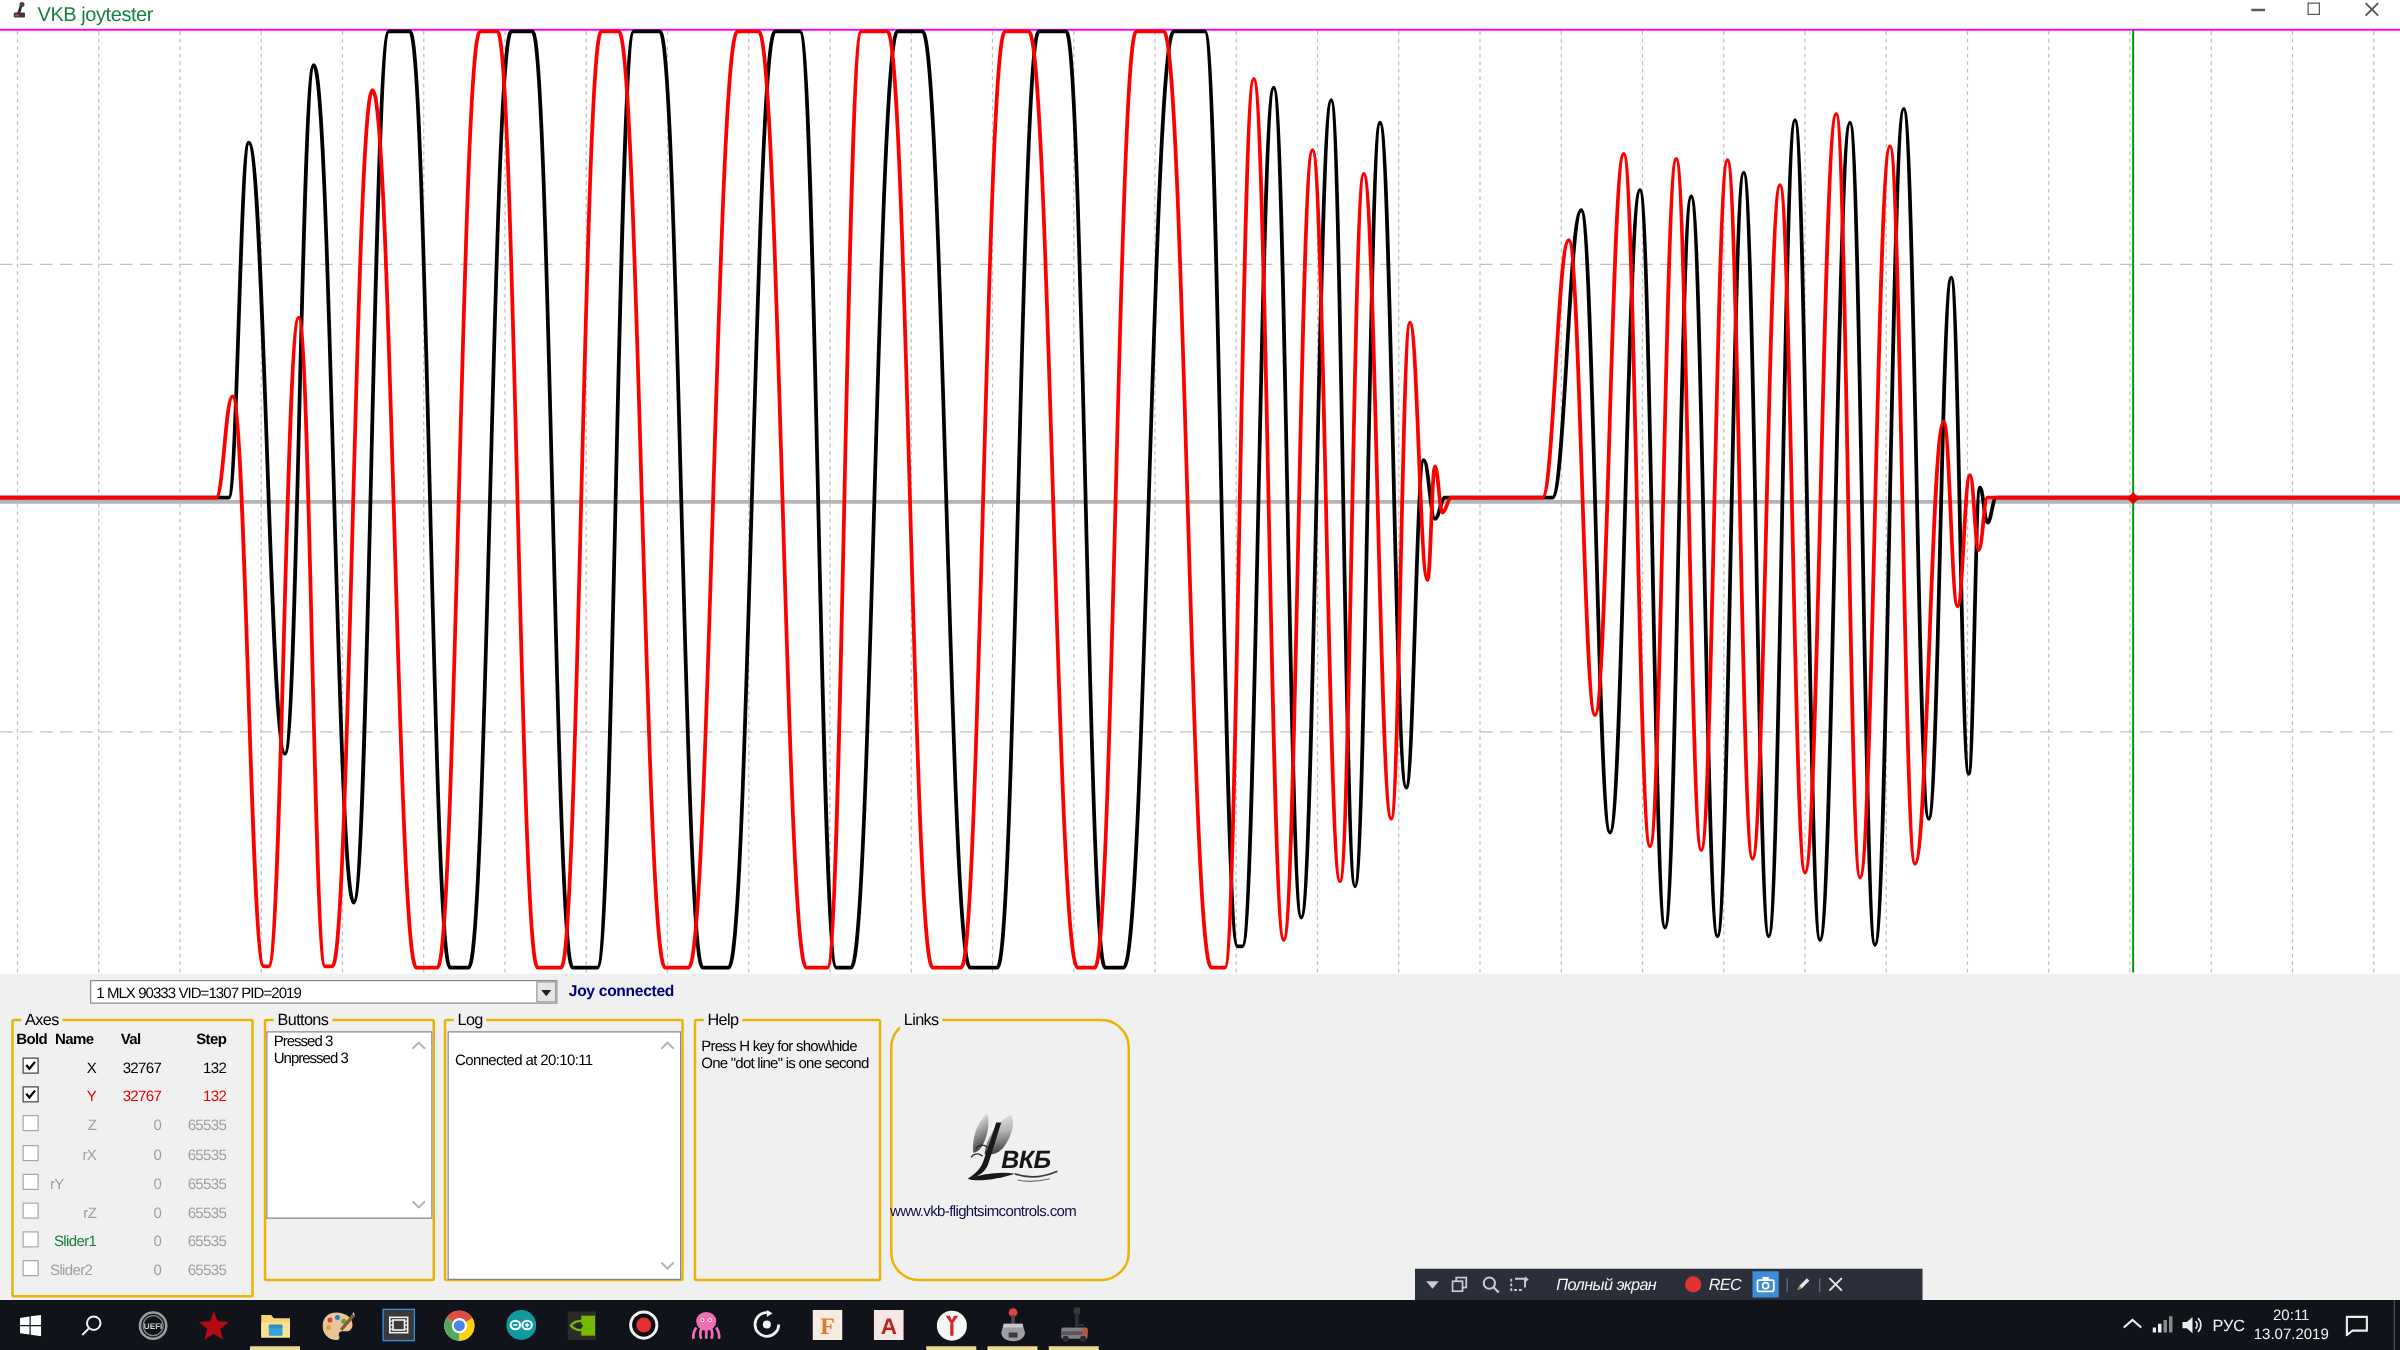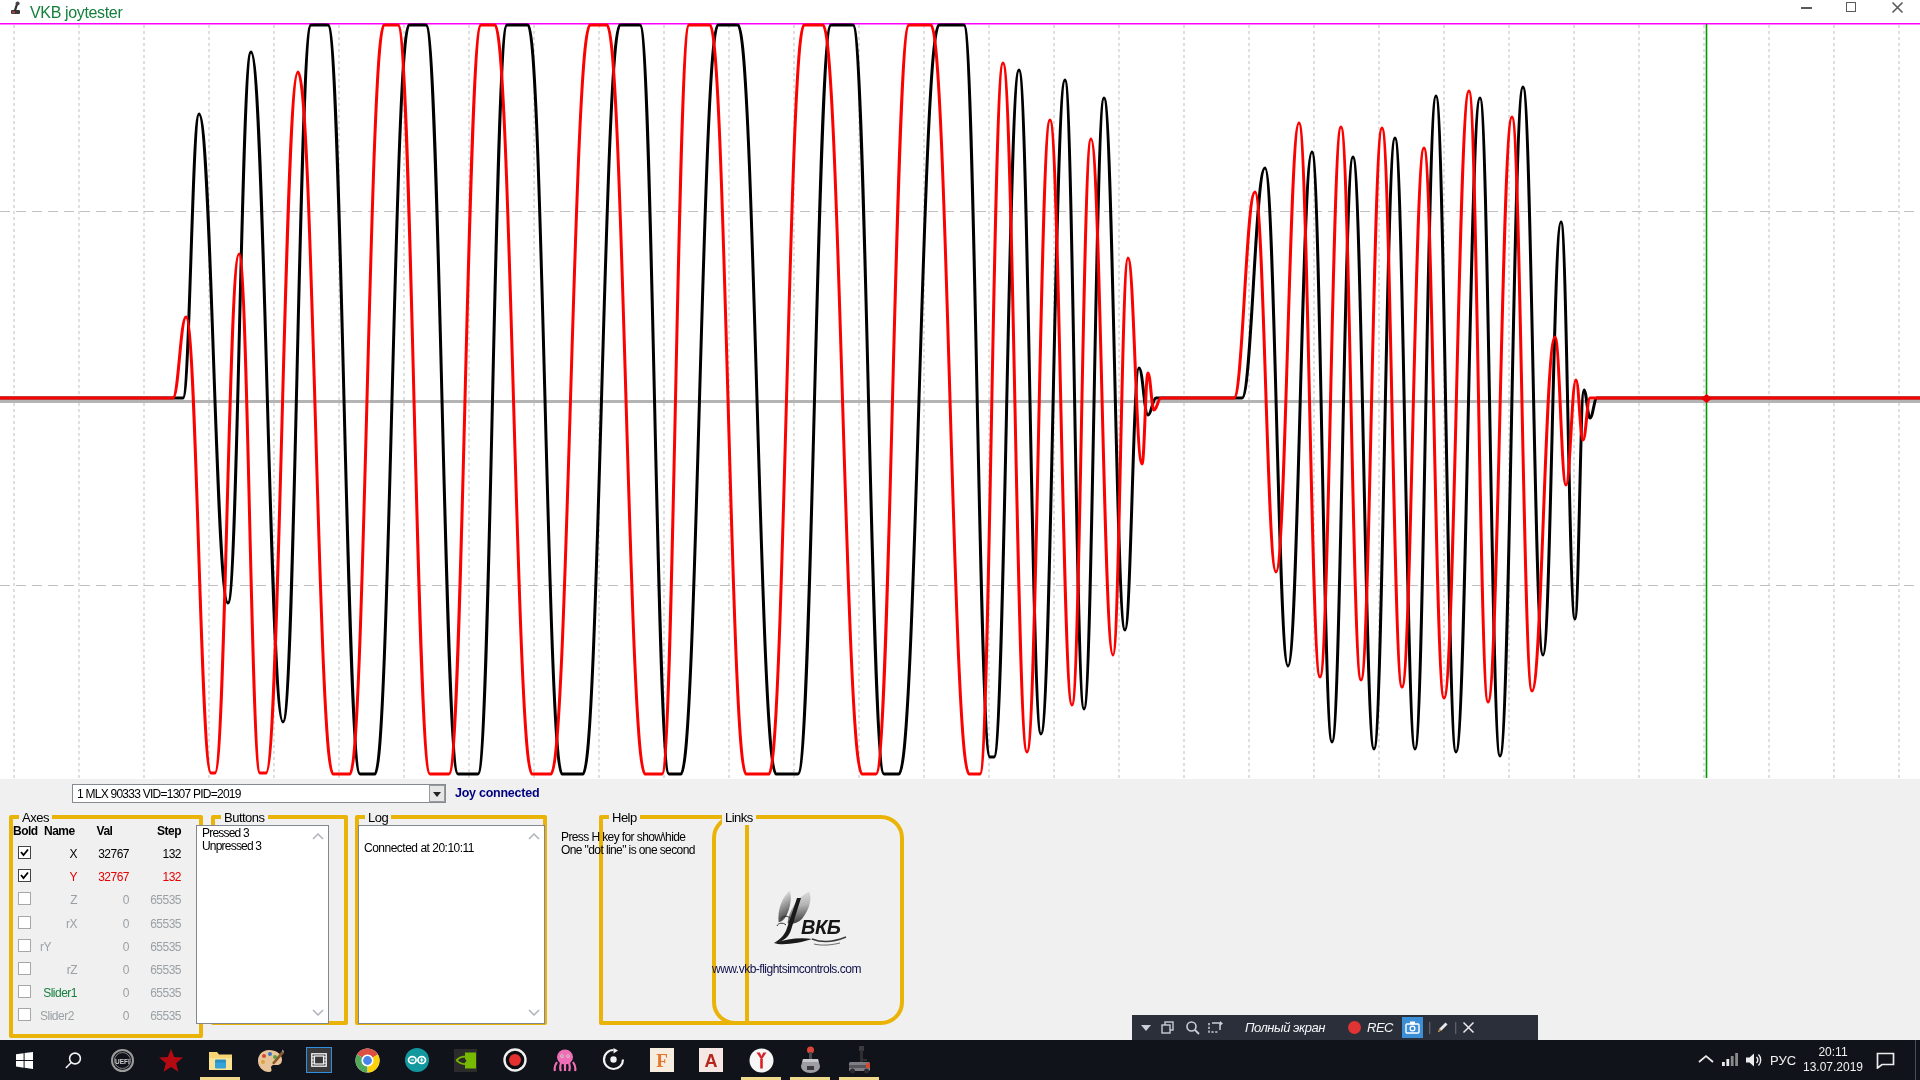--- a/index.html
+++ b/index.html
@@ -3,21 +3,21 @@
 <style>
 * { margin:0; padding:0; box-sizing:border-box; }
 html,body { width:1920px; height:1080px; overflow:hidden; background:#fff;
   font-family:"Liberation Sans", sans-serif; }
 .abs { position:absolute; }
 #title { position:absolute; left:0; top:0; width:1920px; height:23px; background:#fff; }
 #title .t { position:absolute; left:30px; top:4px; font-size:16px; letter-spacing:-0.35px; color:#15803d; }
 #chart { position:absolute; left:0; top:0; }
 #panel { position:absolute; left:0; top:779px; width:1920px; height:261px; background:#f0f0f0; }
 #pc { position:absolute; left:0; top:0; width:1920px; height:1080px; font-size:12px; letter-spacing:-0.5px; color:#000; pointer-events:none; }
-.gb { position:absolute; border:4px solid #eab308; border-radius:2px; }
+.gb { position:absolute; border:2px solid #eab308; border-radius:2px; }
 .gb > .lbl { position:absolute; top:-8px; left:6px; background:#f0f0f0; padding:0 3px; font-size:13px; line-height:14px; color:#000; }
 .listbox { position:absolute; background:#fff; border:1px solid #828790; }
 #taskbar { position:absolute; left:0; top:1040px; width:1920px; height:40px; background:#10131a; }
 .chev { stroke:#aeb2ba; stroke-width:1.5; fill:none; }
 </style></head>
 <body>
 <svg id="chart" width="1920" height="1080" viewBox="0 0 1920 1080">
   <rect x="0" y="0" width="1920" height="1080" fill="#ffffff"></rect>
   <g stroke="#bfbfbf" stroke-width="1" stroke-dasharray="3 3">
       <line x1="14" y1="25" x2="14" y2="778" class="gv"></line>
@@ -131,21 +131,21 @@
       <div class="abs" style="left:135px;top:986.2px;width:46px;text-align:right;color:#9aa0a4">65535</div>
       <div class="abs" style="left:18px;top:1008.4px;width:13px;height:13px;background:#fff;border:1px solid #a7a7a7;"></div>
       <div class="abs" style="left:40px;top:1009.4px;width:37px;color:#9aa0a4">Slider2</div>
       <div class="abs" style="left:85px;top:1009.4px;width:44px;text-align:right;color:#9aa0a4">0</div>
       <div class="abs" style="left:135px;top:1009.4px;width:46px;text-align:right;color:#9aa0a4">65535</div>
     </div>
 
  <div class="gb" style="left:211px;top:815px;width:137px;height:210px;">
       <span class="lbl">Buttons</span>
     </div>
- <div class="listbox" style="left:196px;top:825px;width:133px;height:199px;">
+ <div class="listbox" style="left:213px;top:825px;width:133px;height:150px;">
    <div style="padding:1px 0 0 5px;line-height:13px;letter-spacing:-0.8px;">Pressed 3<br>Unpressed 3</div>
    <svg class="abs" style="right:4px;top:6px;" width="12" height="8">
         <path class="chev" d="M1 7 L6 2 L11 7"></path>
       </svg>
    <svg class="abs" style="right:4px;bottom:6px;" width="12" height="8">
         <path class="chev" d="M1 1 L6 6 L11 1"></path>
       </svg>
  </div>
 
  <div class="gb" style="left:355px;top:815px;width:192px;height:210px;">
@@ -154,21 +154,21 @@
  <div class="listbox" style="left:358px;top:825px;width:187px;height:199px;">
    <div style="padding:16px 0 0 5px;line-height:13px;">Connected at 20:10:11</div>
    <svg class="abs" style="right:4px;top:6px;" width="12" height="8">
         <path class="chev" d="M1 7 L6 2 L11 7"></path>
       </svg>
    <svg class="abs" style="right:4px;bottom:6px;" width="12" height="8">
         <path class="chev" d="M1 1 L6 6 L11 1"></path>
       </svg>
  </div>
 
- <div class="gb" style="left:555px;top:815px;width:150px;height:210px;margin-left:44px;">
+ <div class="gb" style="left:555px;top:815px;width:150px;height:210px;">
       <span class="lbl">Help</span>
     </div>
  <div class="abs" style="left:561px;top:831px;line-height:13px;letter-spacing:-0.6px;">Press H key for show\hide<br>One "dot line" is one second</div>
 
  <div class="gb" style="left:712px;top:815px;width:192px;height:210px;border-radius:23px;">
       <span class="lbl">Links</span>
     </div>
  <svg class="abs" style="left:772px;top:888px;" width="78" height="62" viewBox="0 0 78 62">
   <defs>
    <linearGradient id="wg" x1="0" y1="0" x2="0.3" y2="1">

